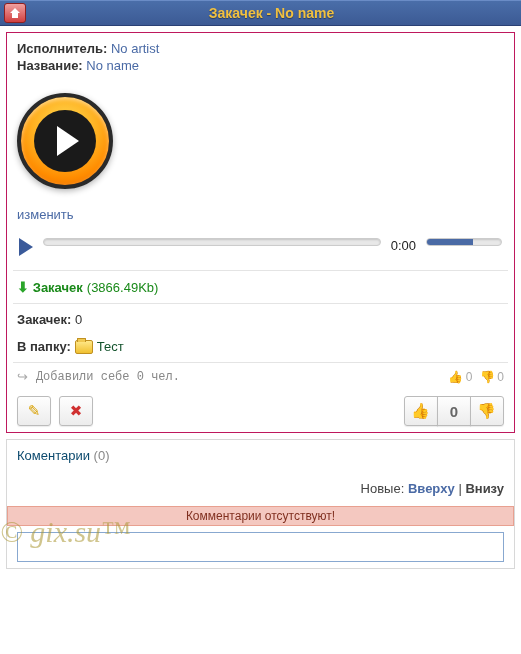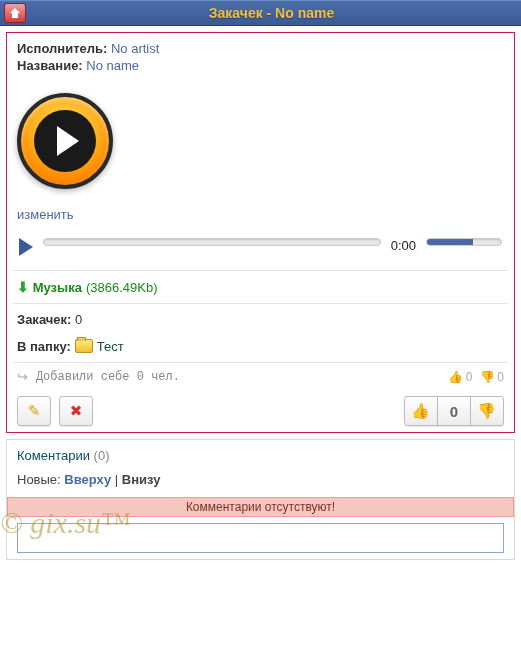--- a/index.html
+++ b/index.html
@@ -136,21 +136,21 @@
   }
   .dl-arrow {
     color: #2aa52a;
     font-size: 14px;
   }
   .dl-size {
     font-weight: normal;
   }
   .hr { border: none; border-top: 1px solid #e4e4e4; margin: 0 6px; }
   .stats-line { margin-bottom: 12px; font-size:13px; }
-  .folder-line { display: flex; align-items: flex-start; gap: 4px; font-size:13px;}
+  .folder-line { display: flex; align-items: flex-end; gap: 4px; font-size:13px;}
   .folder-icon {
     width: 18px; height: 14px;
     background: linear-gradient(#ffe88a, #f0c030);
     border: 1px solid #c09020;
     border-radius: 2px;
     position: relative;
   }
   .folder-icon::before {
     content:'';
     position:absolute;
@@ -197,21 +197,21 @@
     border:1px solid #d8d8d8;
     margin: 0 6px 6px 6px;
     background:#fff;
   }
   .comments-header {
     padding: 8px 10px 6px 10px;
     font-size:13px;
   }
   .cm-title { color:#0c4a6e; }
   .cm-count { color:#888; }
-  .cm-sort { color:#444; margin-top:9px; }
+  .cm-sort { color:#444; margin-top:18px;text-align:right; }
   .cm-sort .active { color:#4a6aa5; font-weight:bold; }
   .no-comments {
     margin: 4px 0 0 0;
     background: #f4c8c0;
     border: 1px solid #e8a090;
     color: #803020;
     text-align: center;
     padding: 2px 4px;
     font-size: 12px;
   }
@@ -275,21 +275,21 @@
           <div class="vol-fill"></div>
         </div>
       </div>
     </div>
 
     <hr class="hr">
 
     <div class="panel-pad">
       <div class="download-line">
         <span class="dl-arrow">⬇</span>
-        <span>Музыка</span>
+        <span>Закачек</span>
         <span class="dl-size">(3866.49Kb)</span>
       </div>
     </div>
 
     <hr class="hr">
 
     <div class="panel-pad">
       <div class="stats-line">
         <span class="label-bold">Закачек:</span>
         <span>0</span>

